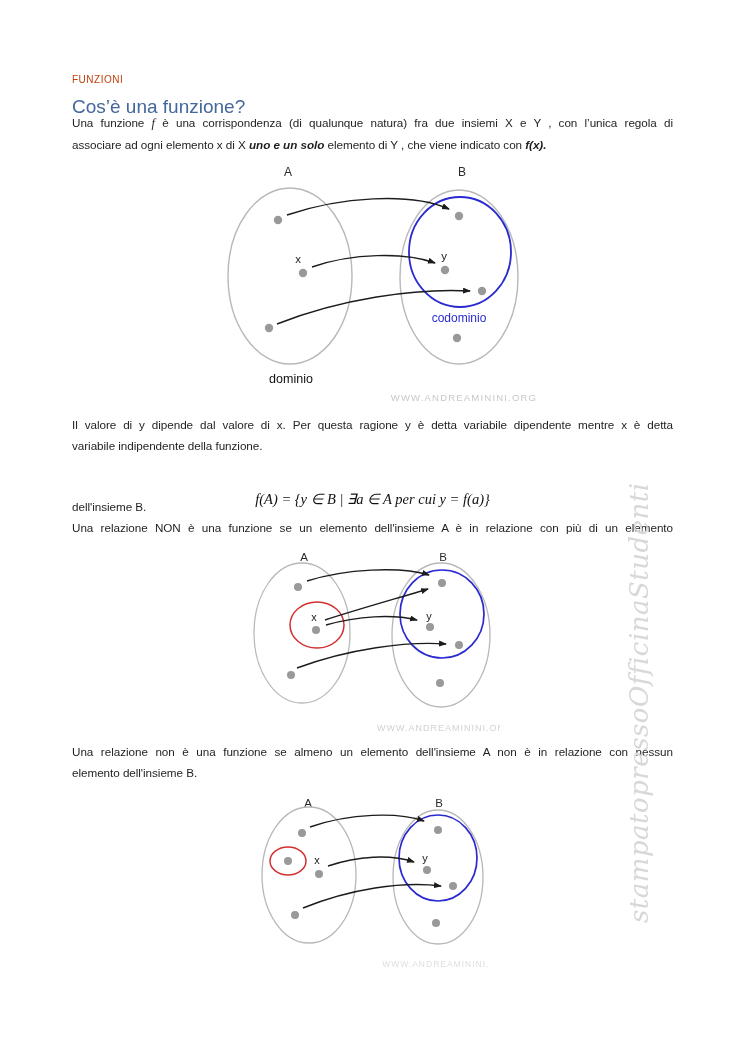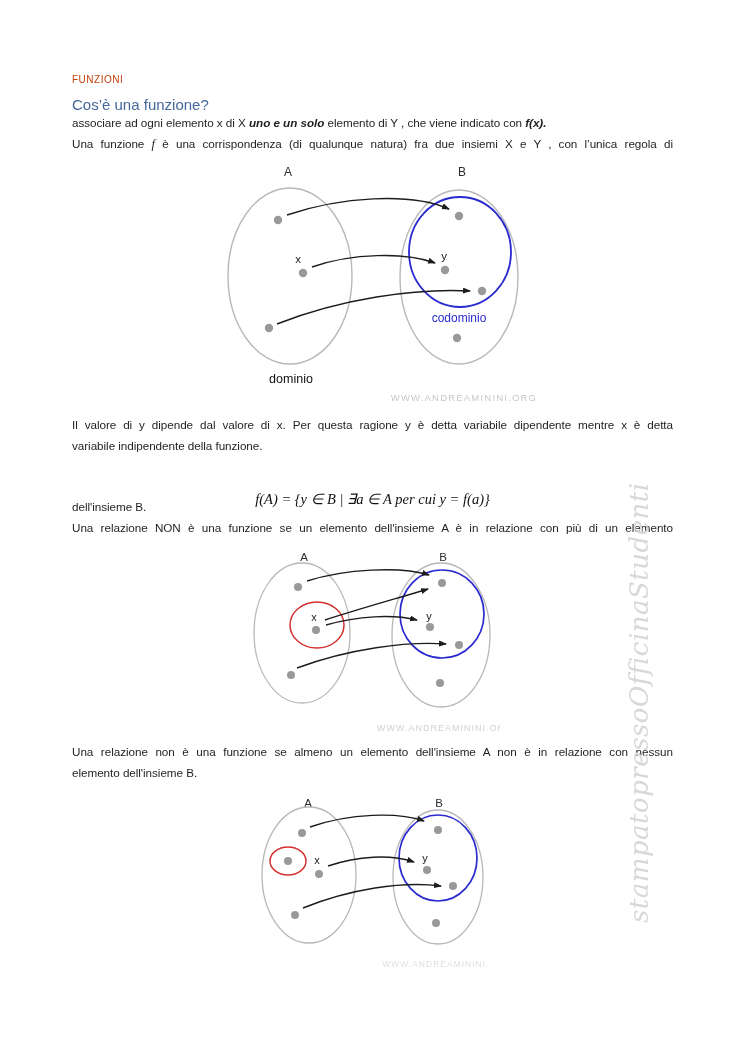--- a/index.html
+++ b/index.html
@@ -7,21 +7,21 @@
     position:relative;width:744px;height:1053px;margin:0 auto;
     background:#ffffff;overflow:hidden;
     font-family:"Liberation Sans",sans-serif;color:#1f1f1f;
   }
   .h-title{
     position:absolute;left:72px;top:74px;
     font-size:10px;color:#c2410c;letter-spacing:.5px;
   }
   .h-sub{
     position:absolute;left:72px;
-    font-size:15px;color:#44679c;
+    font-size:19px;color:#44679c;
   }
   .para{
     position:absolute;left:72px;width:601px;
     font-size:11.7px;line-height:21px;letter-spacing:-.05px;
   }
   .line{display:block;text-align:justify;}
   .line.just{text-align-last:justify;}
   em.mathf{font-family:"Liberation Serif",serif;font-style:italic;font-size:12.6px;}
   strong.bi{font-style:italic;font-weight:bold;}
   .formula{
@@ -41,22 +41,22 @@
 </style>
 </head>
 <body>
 
 <div class="page">
 
   <div class="h-title">FUNZIONI</div>
   <div class="h-sub" style="top:96px">Cos’è una funzione?</div>
 
   <div class="para" style="top:112px">
+    <span class="line just"><span>Una funzione </span><em class="mathf">f</em><span> è una corrispondenza (di qualunque natura) fra due insiemi X e Y , con l’unica regola di</span></span>
     <span class="line"><span>associare ad ogni elemento x di X </span><strong class="bi">uno e un solo</strong><span> elemento di Y , che viene indicato con </span><strong class="bi">f(x).</strong></span>
-    <span class="line just"><span>Una funzione </span><em class="mathf">f</em><span> è una corrispondenza (di qualunque natura) fra due insiemi X e Y , con l’unica regola di</span></span>
   </div>
 
   <svg class="dgm" style="left:200px;top:160px" width="360" height="250" viewBox="200 160 360 250">
     <defs>
       <marker id="ah1" markerUnits="userSpaceOnUse" markerWidth="9" markerHeight="7" refX="7" refY="3" orient="auto">
         <path d="M0,0 L8,3 L0,6 z" fill="#1c1c1c"></path>
       </marker>
     </defs>
     <text x="288" y="176" text-anchor="middle" font-size="12" fill="#2b2b2b">A</text>
     <text x="462" y="176" text-anchor="middle" font-size="12" fill="#2b2b2b">B</text>

